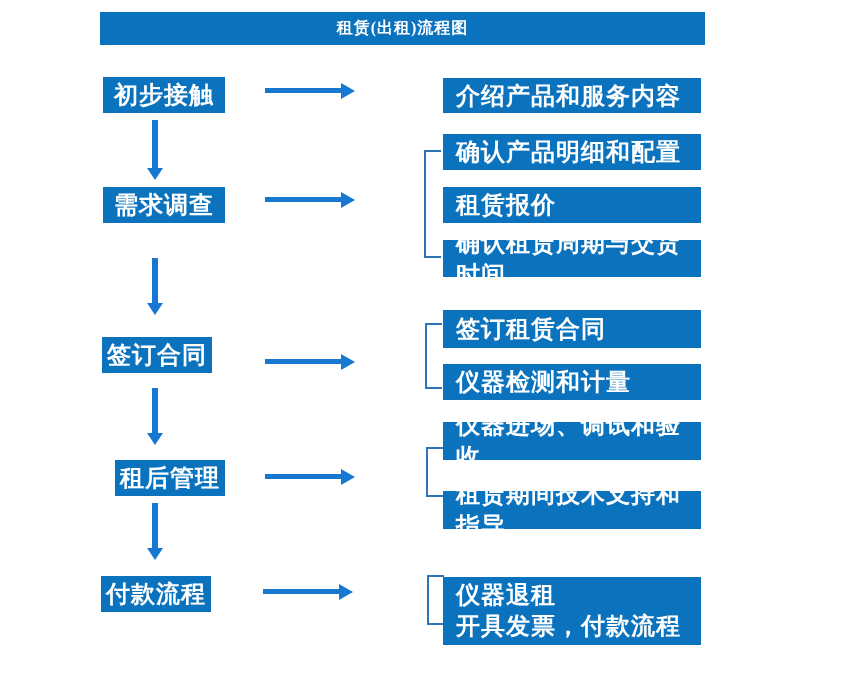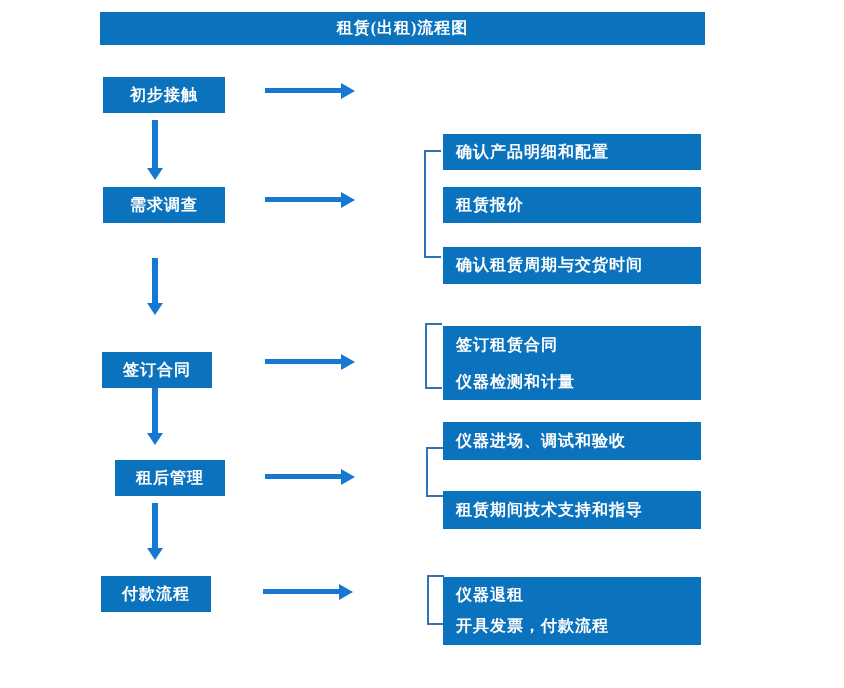--- a/index.html
+++ b/index.html
@@ -19,21 +19,21 @@
     position:relative;width:844px;height:688px;background:var(--bg);
   }
   .title-bar{
     position:absolute;left:100px;top:12px;width:605px;height:33px;
     background:var(--box-blue);color:var(--text-white);
     font-size:16px;font-weight:bold;letter-spacing:1px;
     display:flex;align-items:center;justify-content:center;
   }
   .box{
     position:absolute;background:var(--box-blue);color:var(--text-white);
-    font-weight:bold;font-size:16px;display:flex;align-items:center;
+    font-weight:bold;font-size:24px;display:flex;align-items:center;
     letter-spacing:1px;
   }
   .stage-box{justify-content:center;height:36px;}
   .detail-box{left:443px;width:258px;padding-left:13px;justify-content:flex-start;}
   
   .h-shaft{position:absolute;height:5px;background:var(--arrow-blue);}
   .h-head{
     position:absolute;width:0;height:0;
     border-top:8px solid transparent;border-bottom:8px solid transparent;
     border-left:14px solid var(--arrow-blue);
@@ -54,21 +54,21 @@
 </style>
 </head>
 <body>
 
 <div class="canvas">
 
   <div class="title-bar">租赁(出租)流程图</div>
 
   <div class="box stage-box" style="left:103px;top:77px;width:122px;">初步接触</div>
   <div class="box stage-box" style="left:103px;top:187px;width:122px;">需求调查</div>
-  <div class="box stage-box" style="left:102px;top:352px;width:110px;">签订合同</div>
+  <div class="box stage-box" style="left:102px;top:337px;width:110px;">签订合同</div>
   <div class="box stage-box" style="left:115px;top:460px;width:110px;">租后管理</div>
   <div class="box stage-box" style="left:101px;top:576px;width:110px;">付款流程</div>
 
   <div>
     <div class="v-shaft" style="top:120px;height:48px;"></div>
     <div class="v-head" style="top:168px;"></div>
   </div>
   <div>
     <div class="v-shaft" style="top:258px;height:45px;"></div>
     <div class="v-head" style="top:303px;"></div>
@@ -101,23 +101,24 @@
   <div>
     <div class="h-shaft" style="left:263px;top:589px;width:76px;"></div>
     <div class="h-head" style="left:339px;top:584px;"></div>
   </div>
 
   <div class="bracket" style="left:424px;top:150px;height:108px;"></div>
   <div class="bracket" style="left:425px;top:323px;height:66px;"></div>
   <div class="bracket" style="left:426px;top:447px;height:50px;"></div>
   <div class="bracket" style="left:427px;top:575px;height:50px;"></div>
 
+  <div class="box detail-box" style="top:78px;height:35px;">介绍产品和服务内容</div>
   <div class="box detail-box" style="top:134px;height:36px;">确认产品明细和配置</div>
   <div class="box detail-box" style="top:187px;height:36px;font-family:Liberation Serif, serif;">租赁报价</div>
-  <div class="box detail-box" style="top:247px;height:37px;font-family:Liberation Mono, monospace;">确认租赁周期与交货时间</div>
-  <div class="box detail-box" style="top:310px;height:38px;margin-top:16px;">签订租赁合同</div>
+  <div class="box detail-box" style="top:240px;height:37px;font-family:Liberation Mono, monospace;">确认租赁周期与交货时间</div>
+  <div class="box detail-box" style="top:310px;height:38px;">签订租赁合同</div>
   <div class="box detail-box" style="top:364px;height:36px;">仪器检测和计量</div>
   <div class="box detail-box" style="top:422px;height:38px;">仪器进场、调试和验收</div>
   <div class="box detail-box" style="top:491px;height:38px;font-family:Liberation Serif, serif;">租赁期间技术支持和指导</div>
   <div class="box detail-box" style="top:557px;height:36px;margin-top:20px;">仪器退租</div>
   <div class="box detail-box" style="top:607px;height:38px;">开具发票，付款流程</div>
 
 </div>
 
 </body></html>

